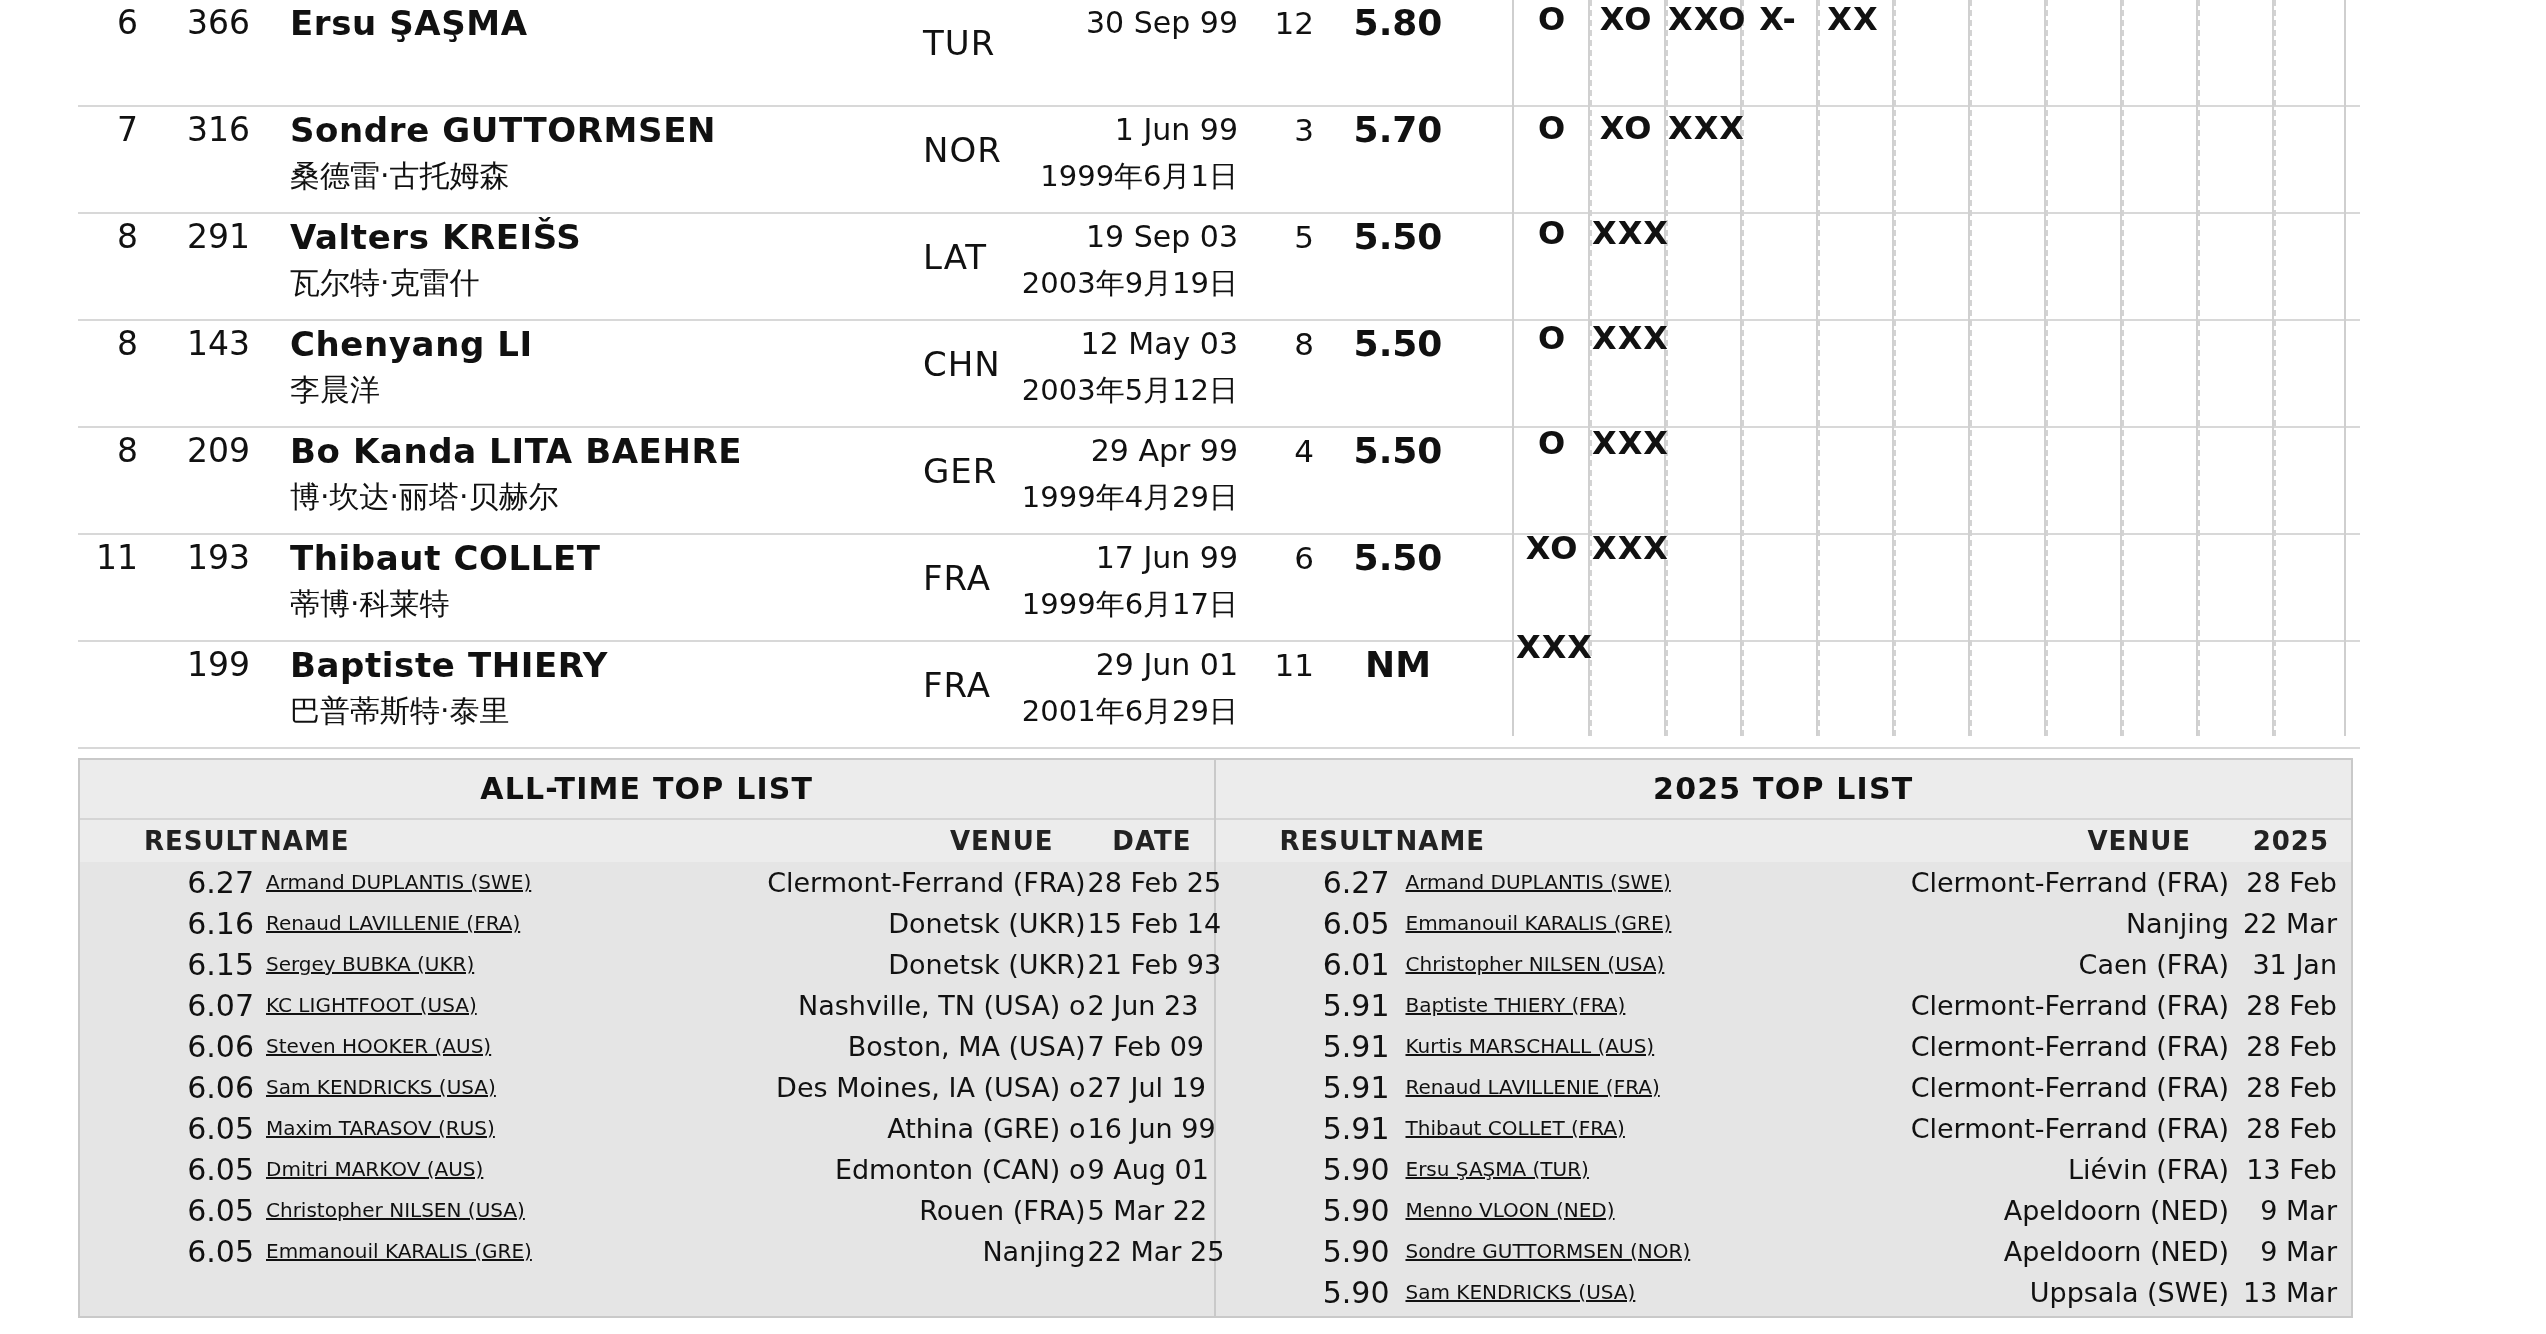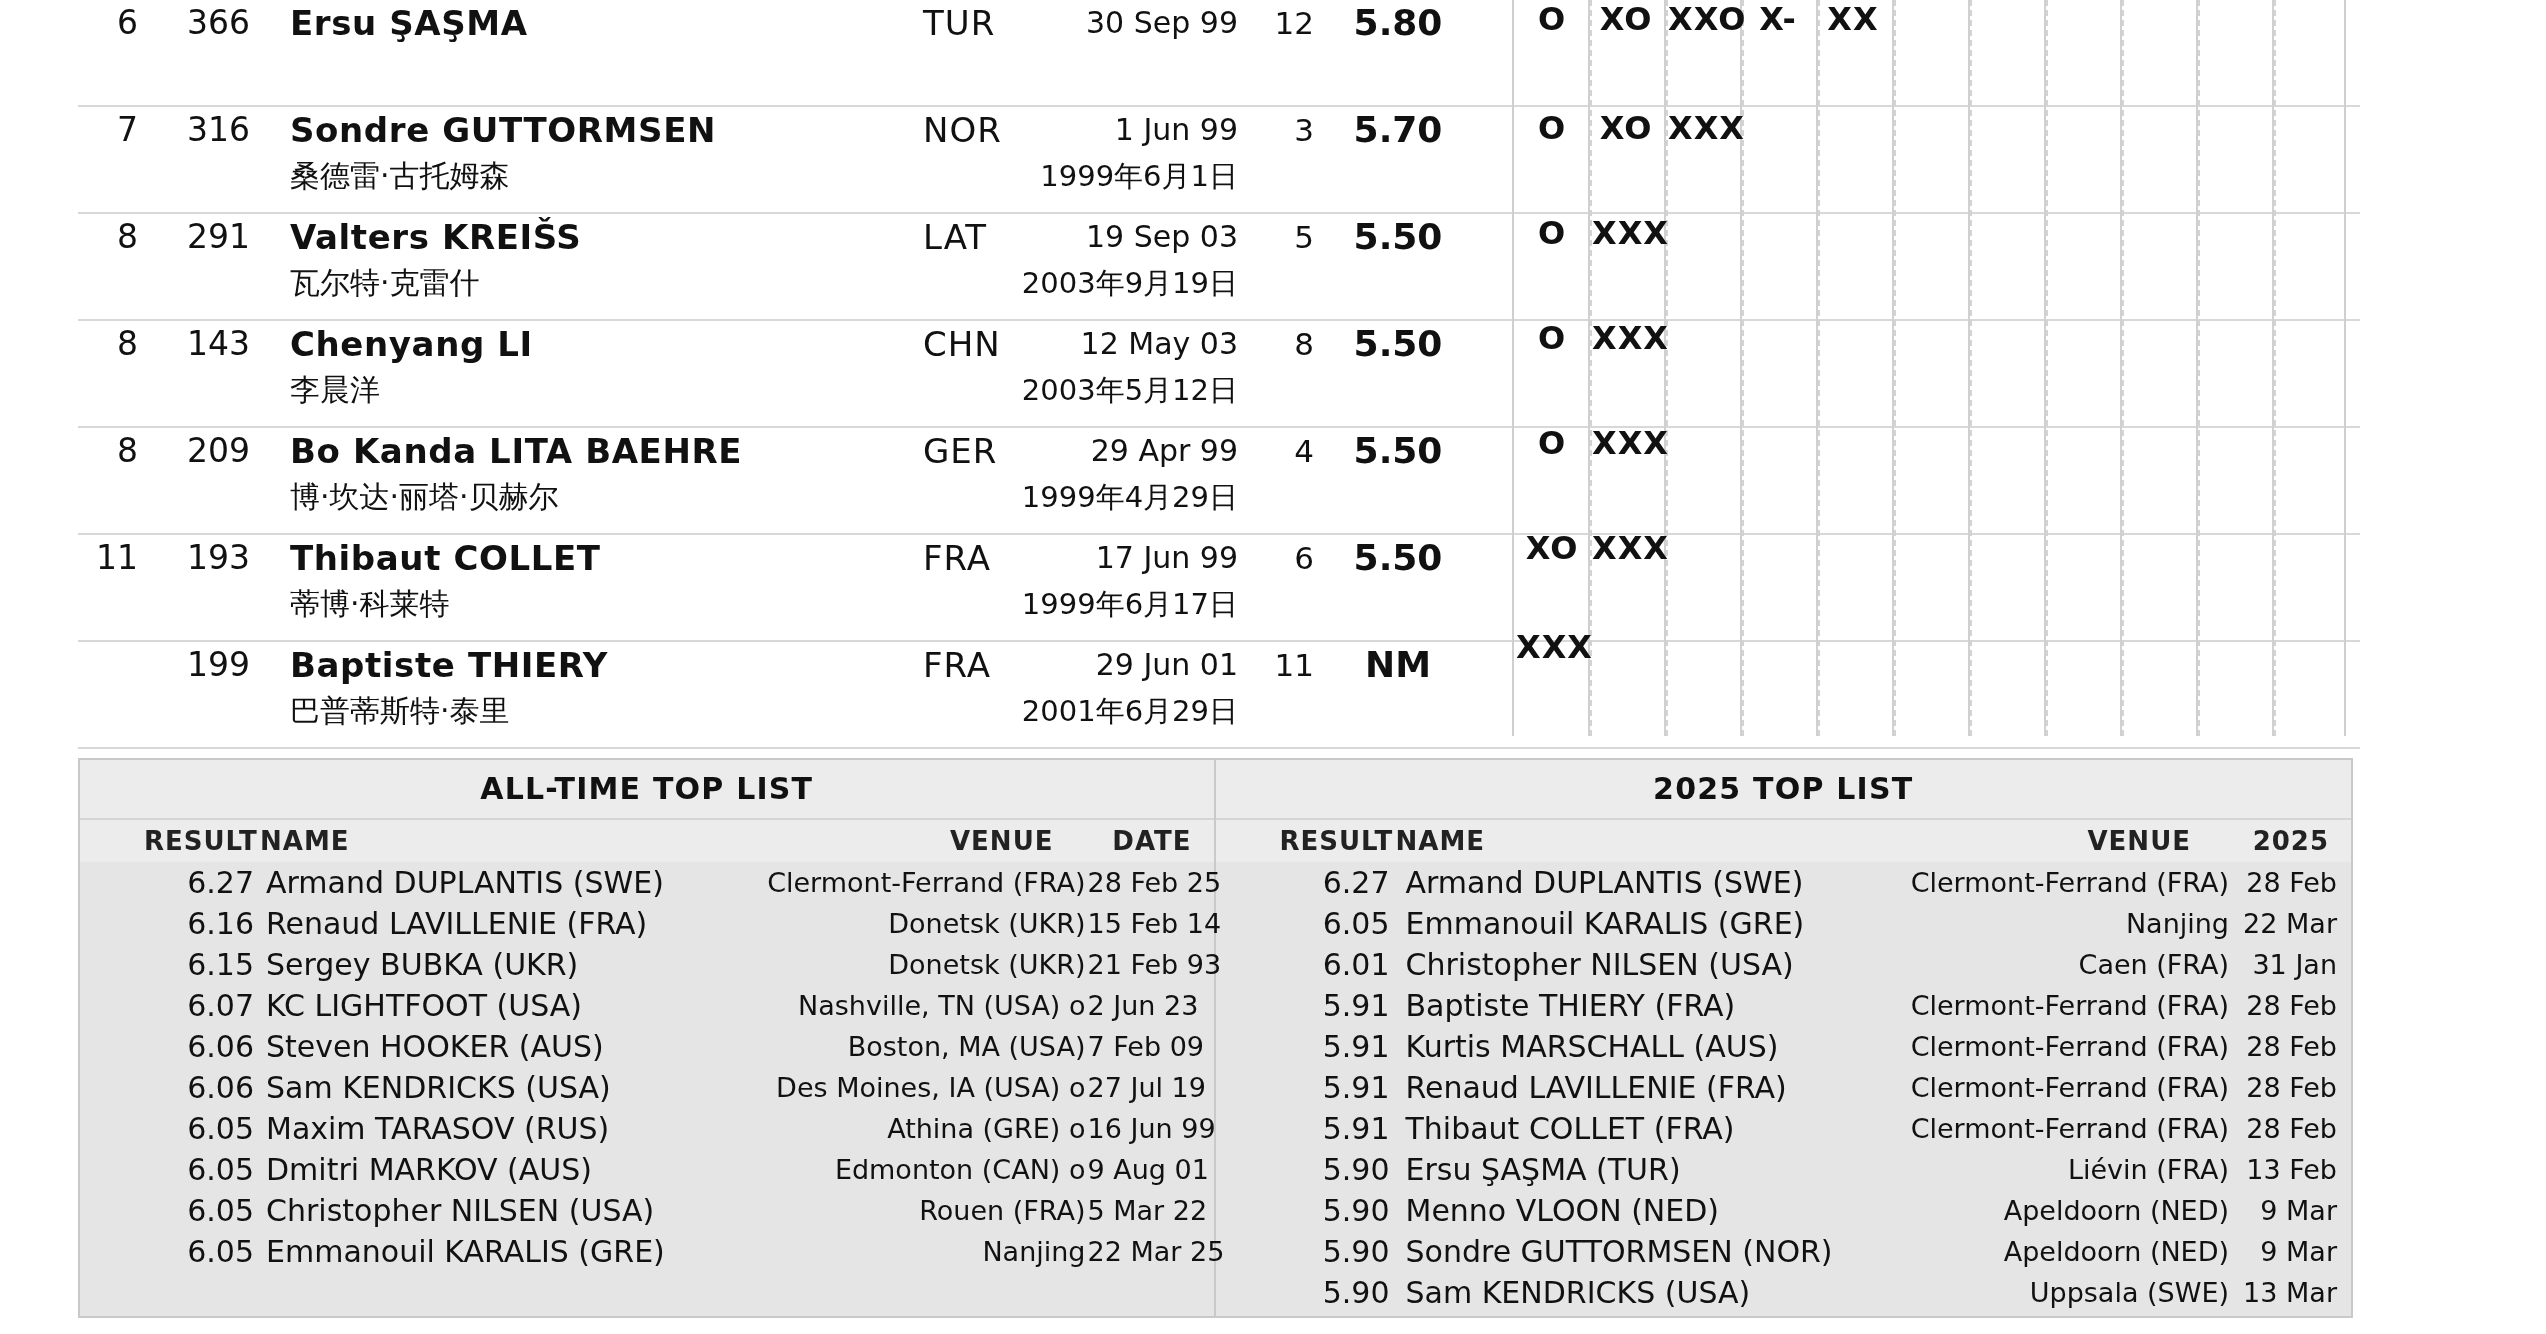--- a/index.html
+++ b/index.html
@@ -83,20 +83,21 @@
   }
   .c-nat {
     position: absolute;
     left: 845px;
     width: 130px;
     text-align: left;
     font-size: 34px;
     font-weight: 400;
     letter-spacing: 1px;
     line-height: 46px;
+    margin-top: 20px;
   }
   .c-dob {
     position: absolute;
     left: 960px;
     width: 200px;
     text-align: right;
     font-size: 30px;
     font-weight: 400;
     line-height: 46px;
   }
@@ -222,23 +223,24 @@
     position: absolute;
     left: 40px;
     width: 134px;
     text-align: right;
     font-size: 30px;
     line-height: 41px;
   }
   .tl-name {
     position: absolute;
     left: 186px;
-    font-size: 30px;
+    font-size: 20px;
     line-height: 41px;
     white-space: nowrap;
+    text-decoration: underline;
   }
   .tl-venue {
     position: absolute;
     right: 128px;
     font-size: 27px;
     line-height: 41px;
     white-space: nowrap;
     text-align: right;
   }
   .tl-date {

